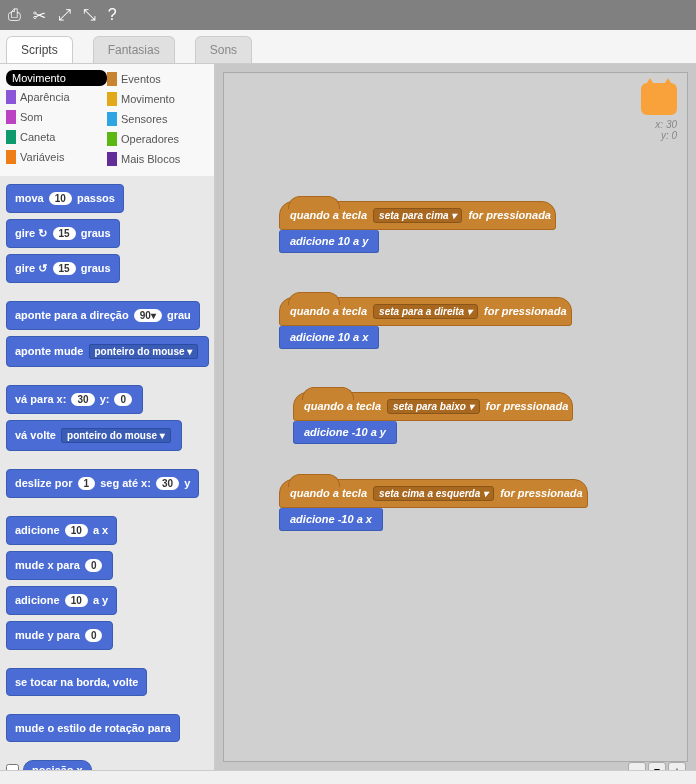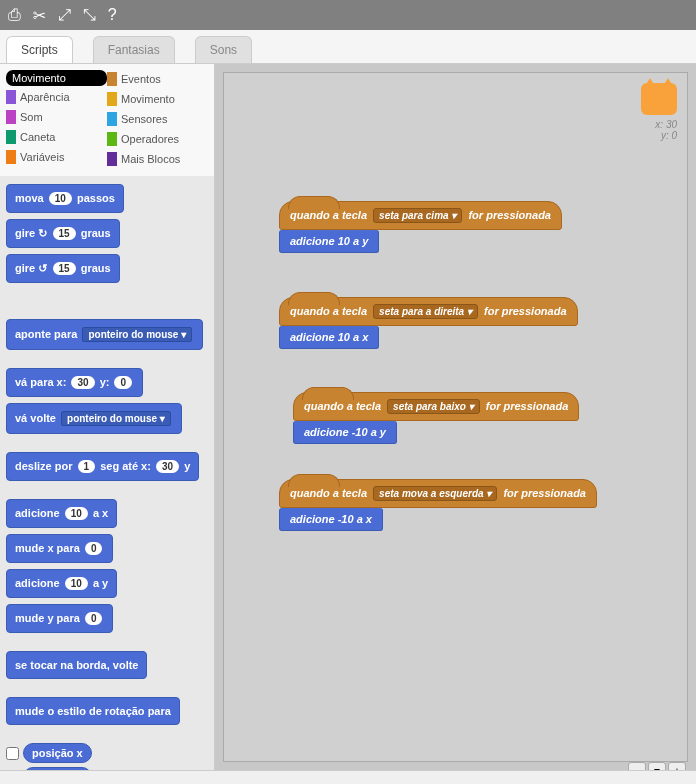--- a/index.html
+++ b/index.html
@@ -37,21 +37,21 @@
 
 .stage-area { flex: 1; position: relative; background: #c8c8c8; }
 .stage-inner { position: absolute; inset: 8px 8px 24px 8px; background: #d0d0d0; border: 1px solid #aaa; font-style: italic; }
 
 .sprite-info { position: absolute; top: 10px; right: 10px; text-align: right; font-size: 10px; color: #888; }
 .sprite-cat { width: 36px; height: 32px; background: #f9a23b; border-radius: 6px; margin-bottom: 4px; margin-left: auto; position: relative; }
 .sprite-cat::before { content:''; position:absolute; top:-5px; left:4px; width:0; height:0; border-left:5px solid transparent; border-right:5px solid transparent; border-bottom:8px solid #f9a23b; }
 .sprite-cat::after { content:''; position:absolute; top:-5px; right:4px; width:0; height:0; border-left:5px solid transparent; border-right:5px solid transparent; border-bottom:8px solid #f9a23b; }
 
 .script-stack { position: absolute; }
-.hat { background: #c88330; color: #fff; font-size: 11px; font-weight: bold; padding: 6px 10px 6px 10px; border-radius: 14px 14px 3px 3px; border: 1px solid #a86820; white-space: nowrap; position: relative; }
+.hat { background: #c88330; color: #fff; font-size: 11px; font-weight: bold; padding: 6px 4px 6px 10px; border-radius: 14px 14px 3px 3px; border: 1px solid #a86820; white-space: nowrap; position: relative; }
 .hat::before { content: ''; position: absolute; top: -6px; left: 8px; width: 50px; height: 12px; background: #c88330; border-radius: 12px 12px 0 0; border: 1px solid #a86820; border-bottom: none; }
 .hat .drop2 { display: inline-block; background: #a86820; color: #fff; border-radius: 3px; padding: 1px 5px; font-size: 10px; margin: 0 3px; border: 1px solid #8a5618; }
 .stack-block { background: #4a6cd4; color: #fff; font-size: 11px; font-weight: bold; padding: 5px 10px; border-radius: 3px; border: 1px solid #3a5cb4; border-top: none; white-space: nowrap; display: inline-block; }
 
 .zoom-controls { position: absolute; bottom: 6px; right: 10px; display: flex; gap: 2px; }
 .zoom-btn { width: 18px; height: 18px; background: #eee; border: 1px solid #aaa; border-radius: 3px; font-size: 11px; display: flex; align-items: center; justify-content: center; cursor: pointer; }
 
 .bottom-bar { position: absolute; bottom: 0; left: 0; right: 0; height: 14px; background: #f0f0f0; border-top: 1px solid #ccc; }
 </style>
 </head>
@@ -117,22 +117,22 @@
             <span>Mais Blocos</span>
           </div>
       </div>
     </div>
 
     <div class="palette">
       <div class="block"><span>mova</span> <span class="pill">10</span> <span>passos</span></div><br>
       <div class="block"><span>gire ↻</span> <span class="pill">15</span> <span>graus</span></div><br>
       <div class="block"><span>gire ↺</span> <span class="pill">15</span> <span>graus</span></div><br>
       <div style="height:12px"></div>
-      <br>
-      <div class="block"><span>aponte para</span> <span class="drop">ponteiro do mouse ▾</span></div><br>
+      <div class="block"><span>aponte para a direção</span> <span class="pill">90▾</span> <span>grau</span></div><br>
+      <div class="block"><span>aponte mude</span> <span class="drop">ponteiro do mouse ▾</span></div><br>
       <div style="height:12px"></div>
       <div class="block"><span>vá para x:</span> <span class="pill">30</span> <span>y:</span> <span class="pill">0</span></div><br>
       <div class="block"><span>vá volte</span> <span class="drop">ponteiro do mouse ▾</span></div><br>
       <div style="height:12px"></div>
       <div class="block"><span>deslize por</span> <span class="pill">1</span> <span>seg até x:</span> <span class="pill">30</span> <span>y</span></div><br>
       <div style="height:12px"></div>
       <div class="block"><span>adicione</span> <span class="pill">10</span> <span>a x</span></div><br>
       <div class="block"><span>mude x para</span> <span class="pill">0</span></div><br>
       <div class="block"><span>adicione</span> <span class="pill">10</span> <span>a y</span></div><br>
       <div class="block"><span>mude y para</span> <span class="pill">0</span></div><br>
@@ -169,21 +169,21 @@
         <div class="hat"><span>quando a tecla</span> <span class="drop2">seta para a direita ▾</span> <span>for pressionada</span></div>
         <div class="stack-block"><span>adicione</span> <span class="pill">10</span> <span>a x</span></div>
       </div>
 
       <div class="script-stack" style="top:311px; left:69px;margin-top:8px;">
         <div class="hat"><span>quando a tecla</span> <span class="drop2">seta para baixo ▾</span> <span>for pressionada</span></div>
         <div class="stack-block"><span>adicione</span> <span class="pill">-10</span> <span>a y</span></div>
       </div>
 
       <div class="script-stack" style="top:406px; left:55px;">
-        <div class="hat"><span>quando a tecla</span> <span class="drop2">seta mova a esquerda ▾</span> <span>for pressionada</span></div>
+        <div class="hat"><span>quando a tecla</span> <span class="drop2">seta cima a esquerda ▾</span> <span>for pressionada</span></div>
         <div class="stack-block"><span>adicione</span> <span class="pill">-10</span> <span>a x</span></div>
       </div>
     </div>
 
     <div class="zoom-controls">
       <div class="zoom-btn">−</div>
       <div class="zoom-btn">=</div>
       <div class="zoom-btn">+</div>
     </div>
   </div>

